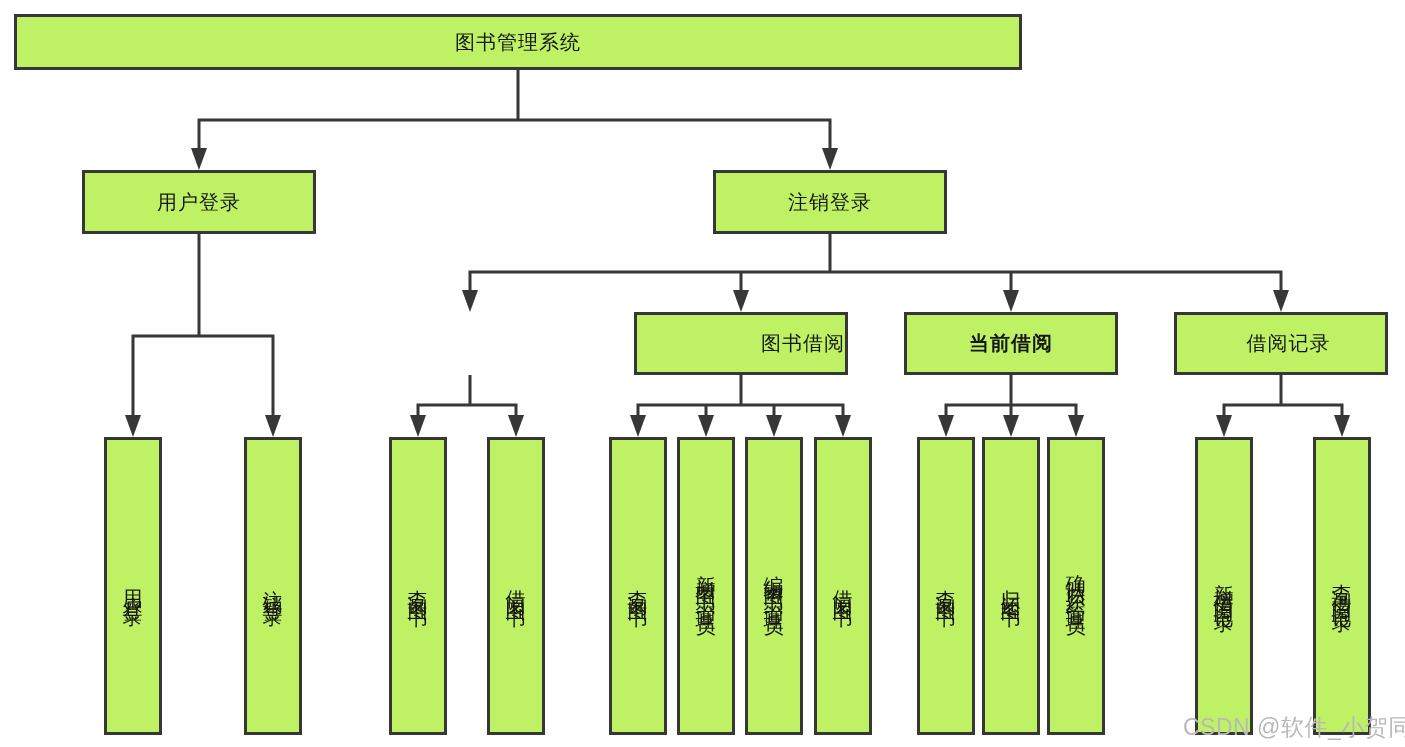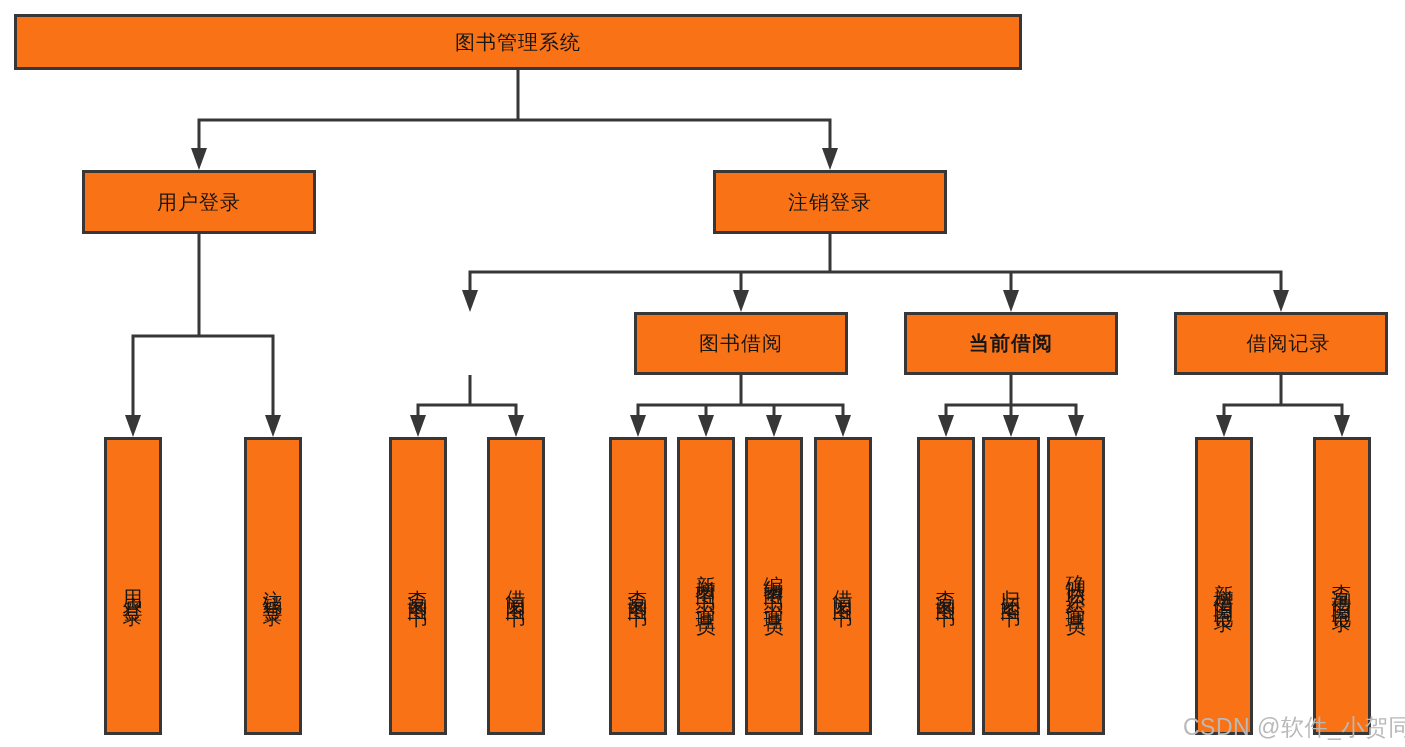--- a/index.html
+++ b/index.html
@@ -14,21 +14,21 @@
     position:relative;
     width:1405px;height:747px;
     background:var(--background);
     overflow:hidden;
   }
   .connectors{position:absolute;left:0;top:0;z-index:1;}
   .node{
     position:absolute;
     box-sizing:border-box;
     border:3px solid var(--line);
-    background:#f97316;
+    background:#bef264;
     display:flex;align-items:center;justify-content:center;
     color:var(--text);
     font-size:20px;
     letter-spacing:1px;
     z-index:2;
   }
   .node-root{left:14px;top:14px;width:1008px;height:56px;}
   .node-l2{top:170px;width:234px;height:64px;}
   .node-l3{top:312px;height:63px;}
   .leaf{
@@ -108,21 +108,21 @@
     <span>图书管理系统</span>
   </div>
 
   <div class="node node-l2" style="left:82px;">
     <span>用户登录</span>
   </div>
   <div class="node node-l2" style="left:713px;">
     <span>注销登录</span>
   </div>
 
-  <div class="node node-l3" style="left:634px;width:214px;">
+  <div class="node node-l3" style="left:634px;width:214px;justify-content:flex-end;">
     <span>图书借阅</span>
   </div>
   <div class="node node-l3" style="left:904px;width:214px;font-weight:bold;">
     <span>当前借阅</span>
   </div>
   <div class="node node-l3" style="left:1174px;width:214px;padding-left:15px;">
     <span>借阅记录</span>
   </div>
 
   <div class="node leaf" style="left:104px;">

